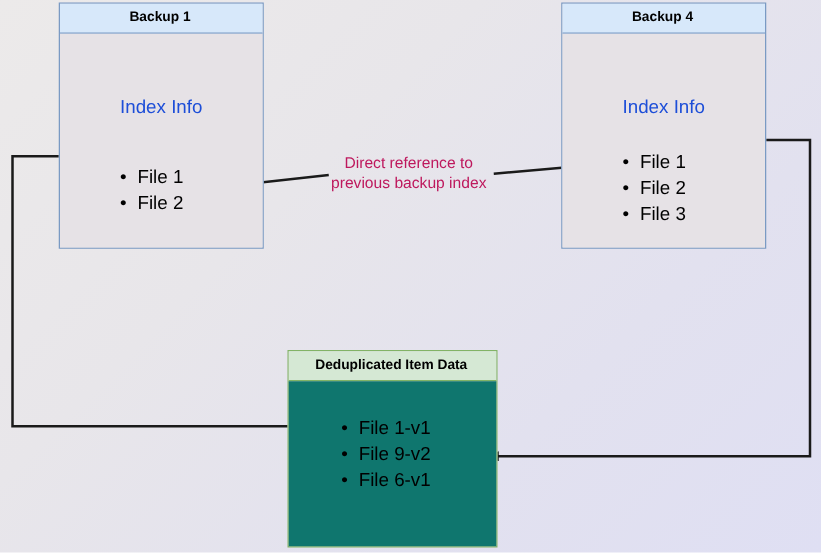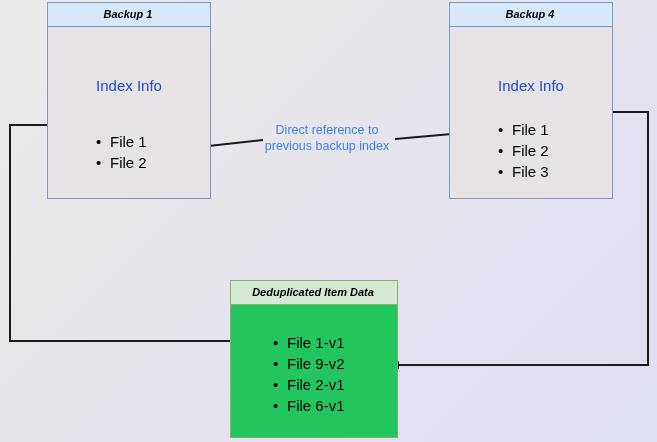--- a/index.html
+++ b/index.html
@@ -39,21 +39,20 @@
   .node-header {
     box-sizing: border-box;
     text-align: center;
     font-weight: bold;
     font-size: 11px;
     color: #000000;
     line-height: 1;
     padding: 6px 2px 6px 0;
     border-bottom-width: 1px;
     border-bottom-style: solid;
-    font-style: italic;
   }
   .node-body {
     position: relative;
     flex: 1 1 auto;
     background: #e6e2e6;
   }
 
   
   .blue-box {
     border-color: #7a9ac4;
@@ -67,21 +66,21 @@
   
   .green-box {
     border-color: #82b366;
     background: #e3e1ea;
   }
   .green-box .node-header {
     background: #d5e8d4;
     border-bottom-color: #82b366;
   }
   .green-box .node-body {
-    background: #22c55e;
+    background: #0f766e;
   }
 
   .index-title {
     position: absolute;
     left: 0;
     right: 0;
     text-align: center;
     font-size: 15px;
     color: #1d4ed8;
     white-space: nowrap;
@@ -108,21 +107,21 @@
     top: 0;
     font-size: 15px;
     line-height: 21px;
   }
 
   .ref-label {
     position: absolute;
     text-align: center;
     font-size: 12.5px;
     line-height: 16px;
-    color: #3b82f6;
+    color: #be185d;
     white-space: pre-line;
   }
 </style>
 </head>
 <body>
 
 <div id="canvas">
 
   <svg class="arrow-layer" viewBox="0 0 657 442" xmlns="http://www.w3.org/2000/svg">
     <defs>
@@ -167,21 +166,20 @@
       </ul>
     </div>
   </div>
 
   <div class="node-box green-box" style="left:230px; top:280px; width:168px; height:158px;">
     <div class="node-header">Deduplicated Item Data</div>
     <div class="node-body">
       <ul class="file-list" style="left:42px; top:27px;">
         <li>File 1-v1</li>
         <li>File 9-v2</li>
-        <li>File 2-v1</li>
         <li>File 6-v1</li>
       </ul>
     </div>
   </div>
 
   <div class="ref-label" style="left:248px; top:122px; width:158px;">Direct reference to
 previous backup index</div>
 
 </div>
 

